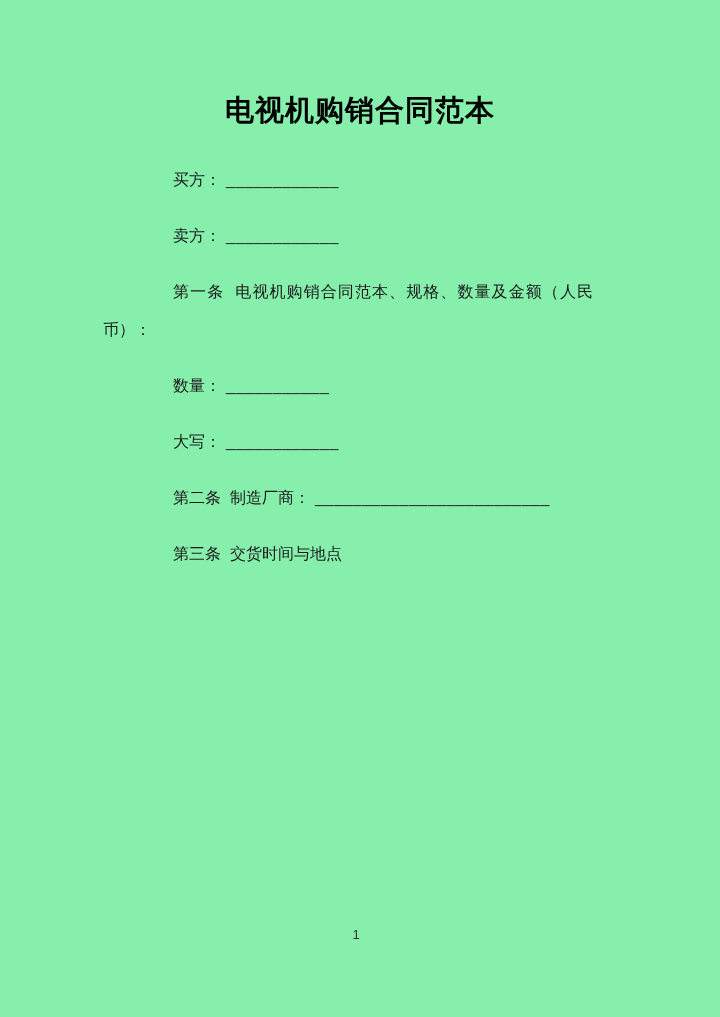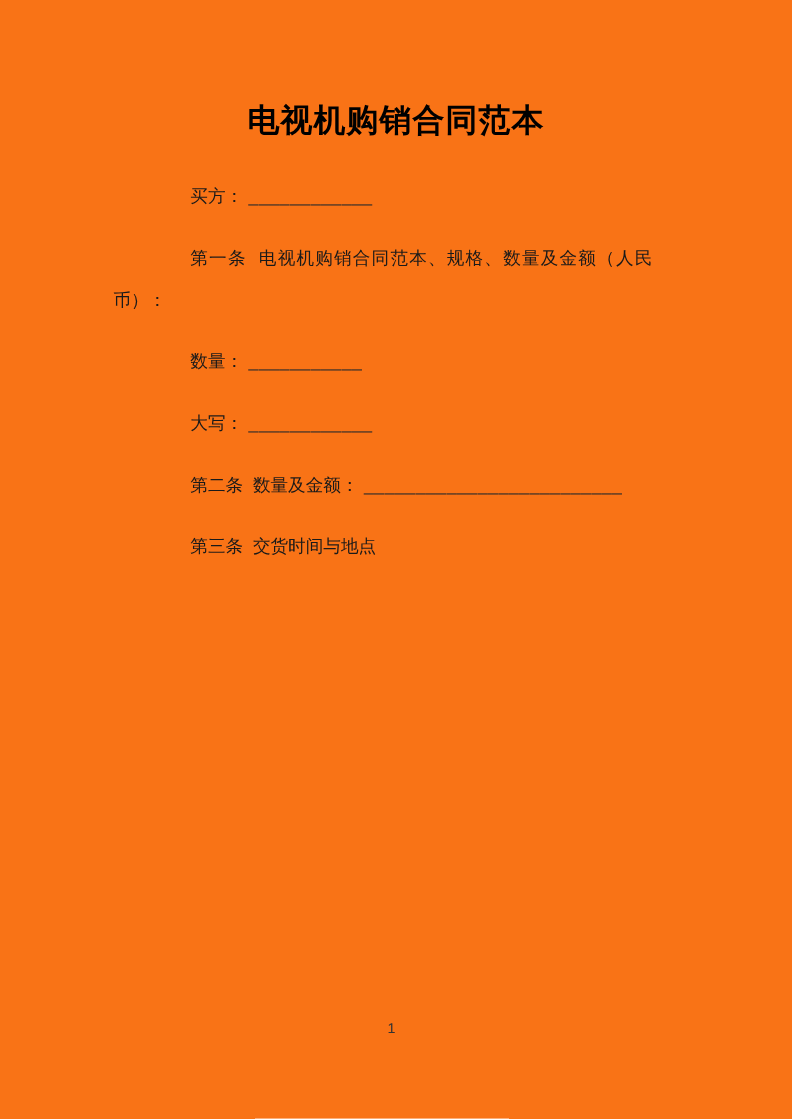--- a/index.html
+++ b/index.html
@@ -4,21 +4,21 @@
 <style>
   html, body {
     margin: 0;
     padding: 0;
     background: #ffffff;
   }
   .page {
     position: relative;
     width: 720px;
     height: 1017px;
-    background: #f97316;
+    background: #86efac;
     overflow: hidden;
     font-family: "Liberation Sans", sans-serif;
     color: #1a1a1a;
   }
   .content {
     padding: 90px 0 0 103px;
     width: 490px;
   }
   .doc-title {
     margin: 0 0 31px 0;
@@ -63,32 +63,33 @@
 </head>
 <body>
 
 <div class="page">
   <div class="content">
 
     <h1 class="doc-title">电视机购销合同范本</h1>
 
     <p class="line"><span>买方：</span><span class="blank">____________</span></p>
 
+    <p class="line"><span>卖方：</span><span class="blank">____________</span></p>
 
 
     <p class="par">第一条  电视机购销合同范本、规格、数量及金额（人民币）：</p>
 
 
 
     <p class="line"><span>数量：</span><span class="blank">___________</span></p>
 
 
 
     <p class="line"><span>大写：</span><span class="blank">____________</span></p>
 
-    <p class="line"><span>第二条  数量及金额：</span><span class="blank">_________________________</span></p>
+    <p class="line"><span>第二条  制造厂商：</span><span class="blank">_________________________</span></p>
 
     <p class="line">第三条  交货时间与地点</p>
 
   </div>
 
   <div class="footer"><span>1</span></div>
 </div>
 
 </body></html>

